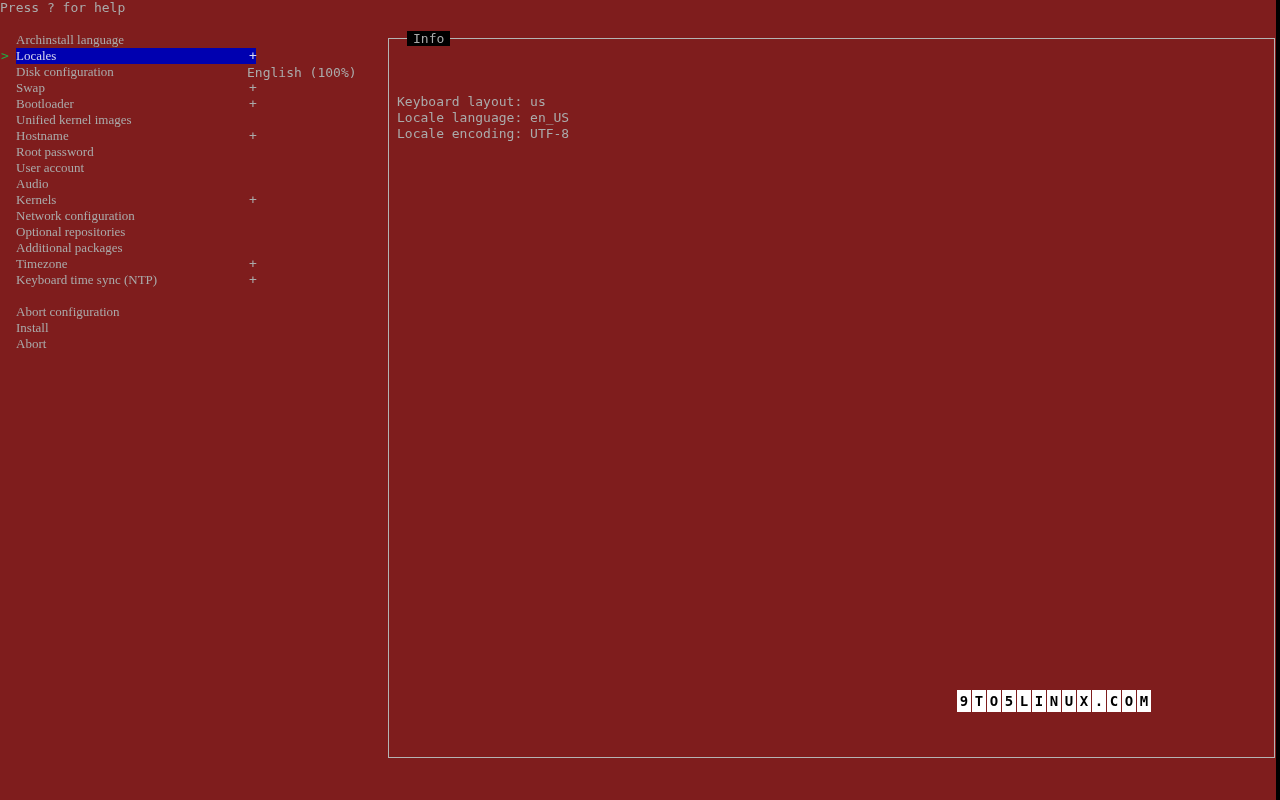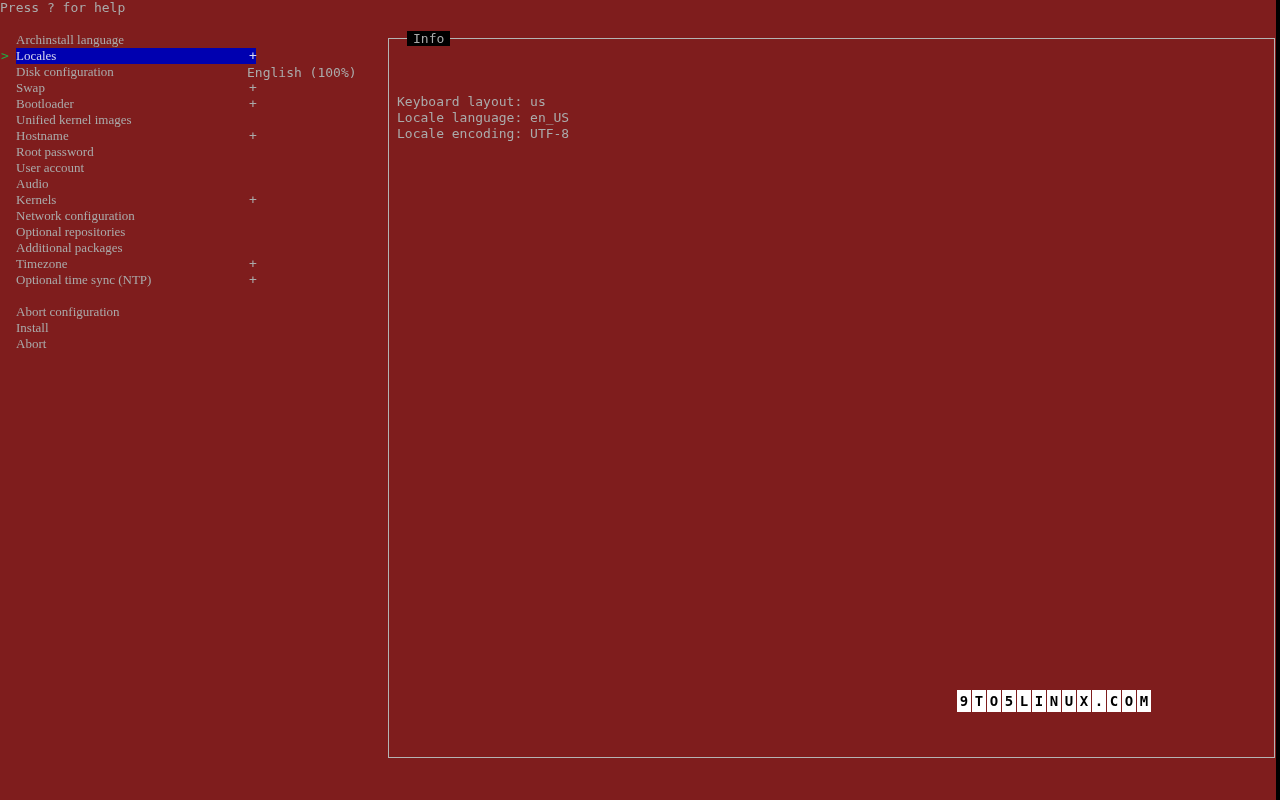--- a/index.html
+++ b/index.html
@@ -164,21 +164,21 @@
       <div class="menu-row"><span class="row-body"><span class="row-label">Unified kernel images</span></span></div>
       <div class="menu-row"><span class="row-body"><span class="row-label">Hostname</span><span class="row-mark">+</span></span></div>
       <div class="menu-row"><span class="row-body"><span class="row-label">Root password</span></span></div>
       <div class="menu-row"><span class="row-body"><span class="row-label">User account</span></span></div>
       <div class="menu-row"><span class="row-body"><span class="row-label">Audio</span></span></div>
       <div class="menu-row"><span class="row-body"><span class="row-label">Kernels</span><span class="row-mark">+</span></span></div>
       <div class="menu-row"><span class="row-body"><span class="row-label">Network configuration</span></span></div>
       <div class="menu-row"><span class="row-body"><span class="row-label">Optional repositories</span></span></div>
       <div class="menu-row"><span class="row-body"><span class="row-label">Additional packages</span></span></div>
       <div class="menu-row"><span class="row-body"><span class="row-label">Timezone</span><span class="row-mark">+</span></span></div>
-      <div class="menu-row"><span class="row-body"><span class="row-label">Optional time sync (NTP)</span><span class="row-mark">+</span></span></div>
+      <div class="menu-row"><span class="row-body"><span class="row-label">Keyboard time sync (NTP)</span><span class="row-mark">+</span></span></div>
       <div class="menu-row"><span class="row-body"><span class="row-label"></span></span></div>
       <div class="menu-row"><span class="row-body"><span class="row-label">Abort configuration</span></span></div>
       <div class="menu-row"><span class="row-body"><span class="row-label">Install</span></span></div>
       <div class="menu-row"><span class="row-body"><span class="row-label">Abort</span></span></div>
     </div>
 
   <div class="info-box"></div>
   <div class="info-legend">Info</div>
   <div class="info-content" id="info-lines">
       <div class="info-line">Keyboard layout: us</div>

